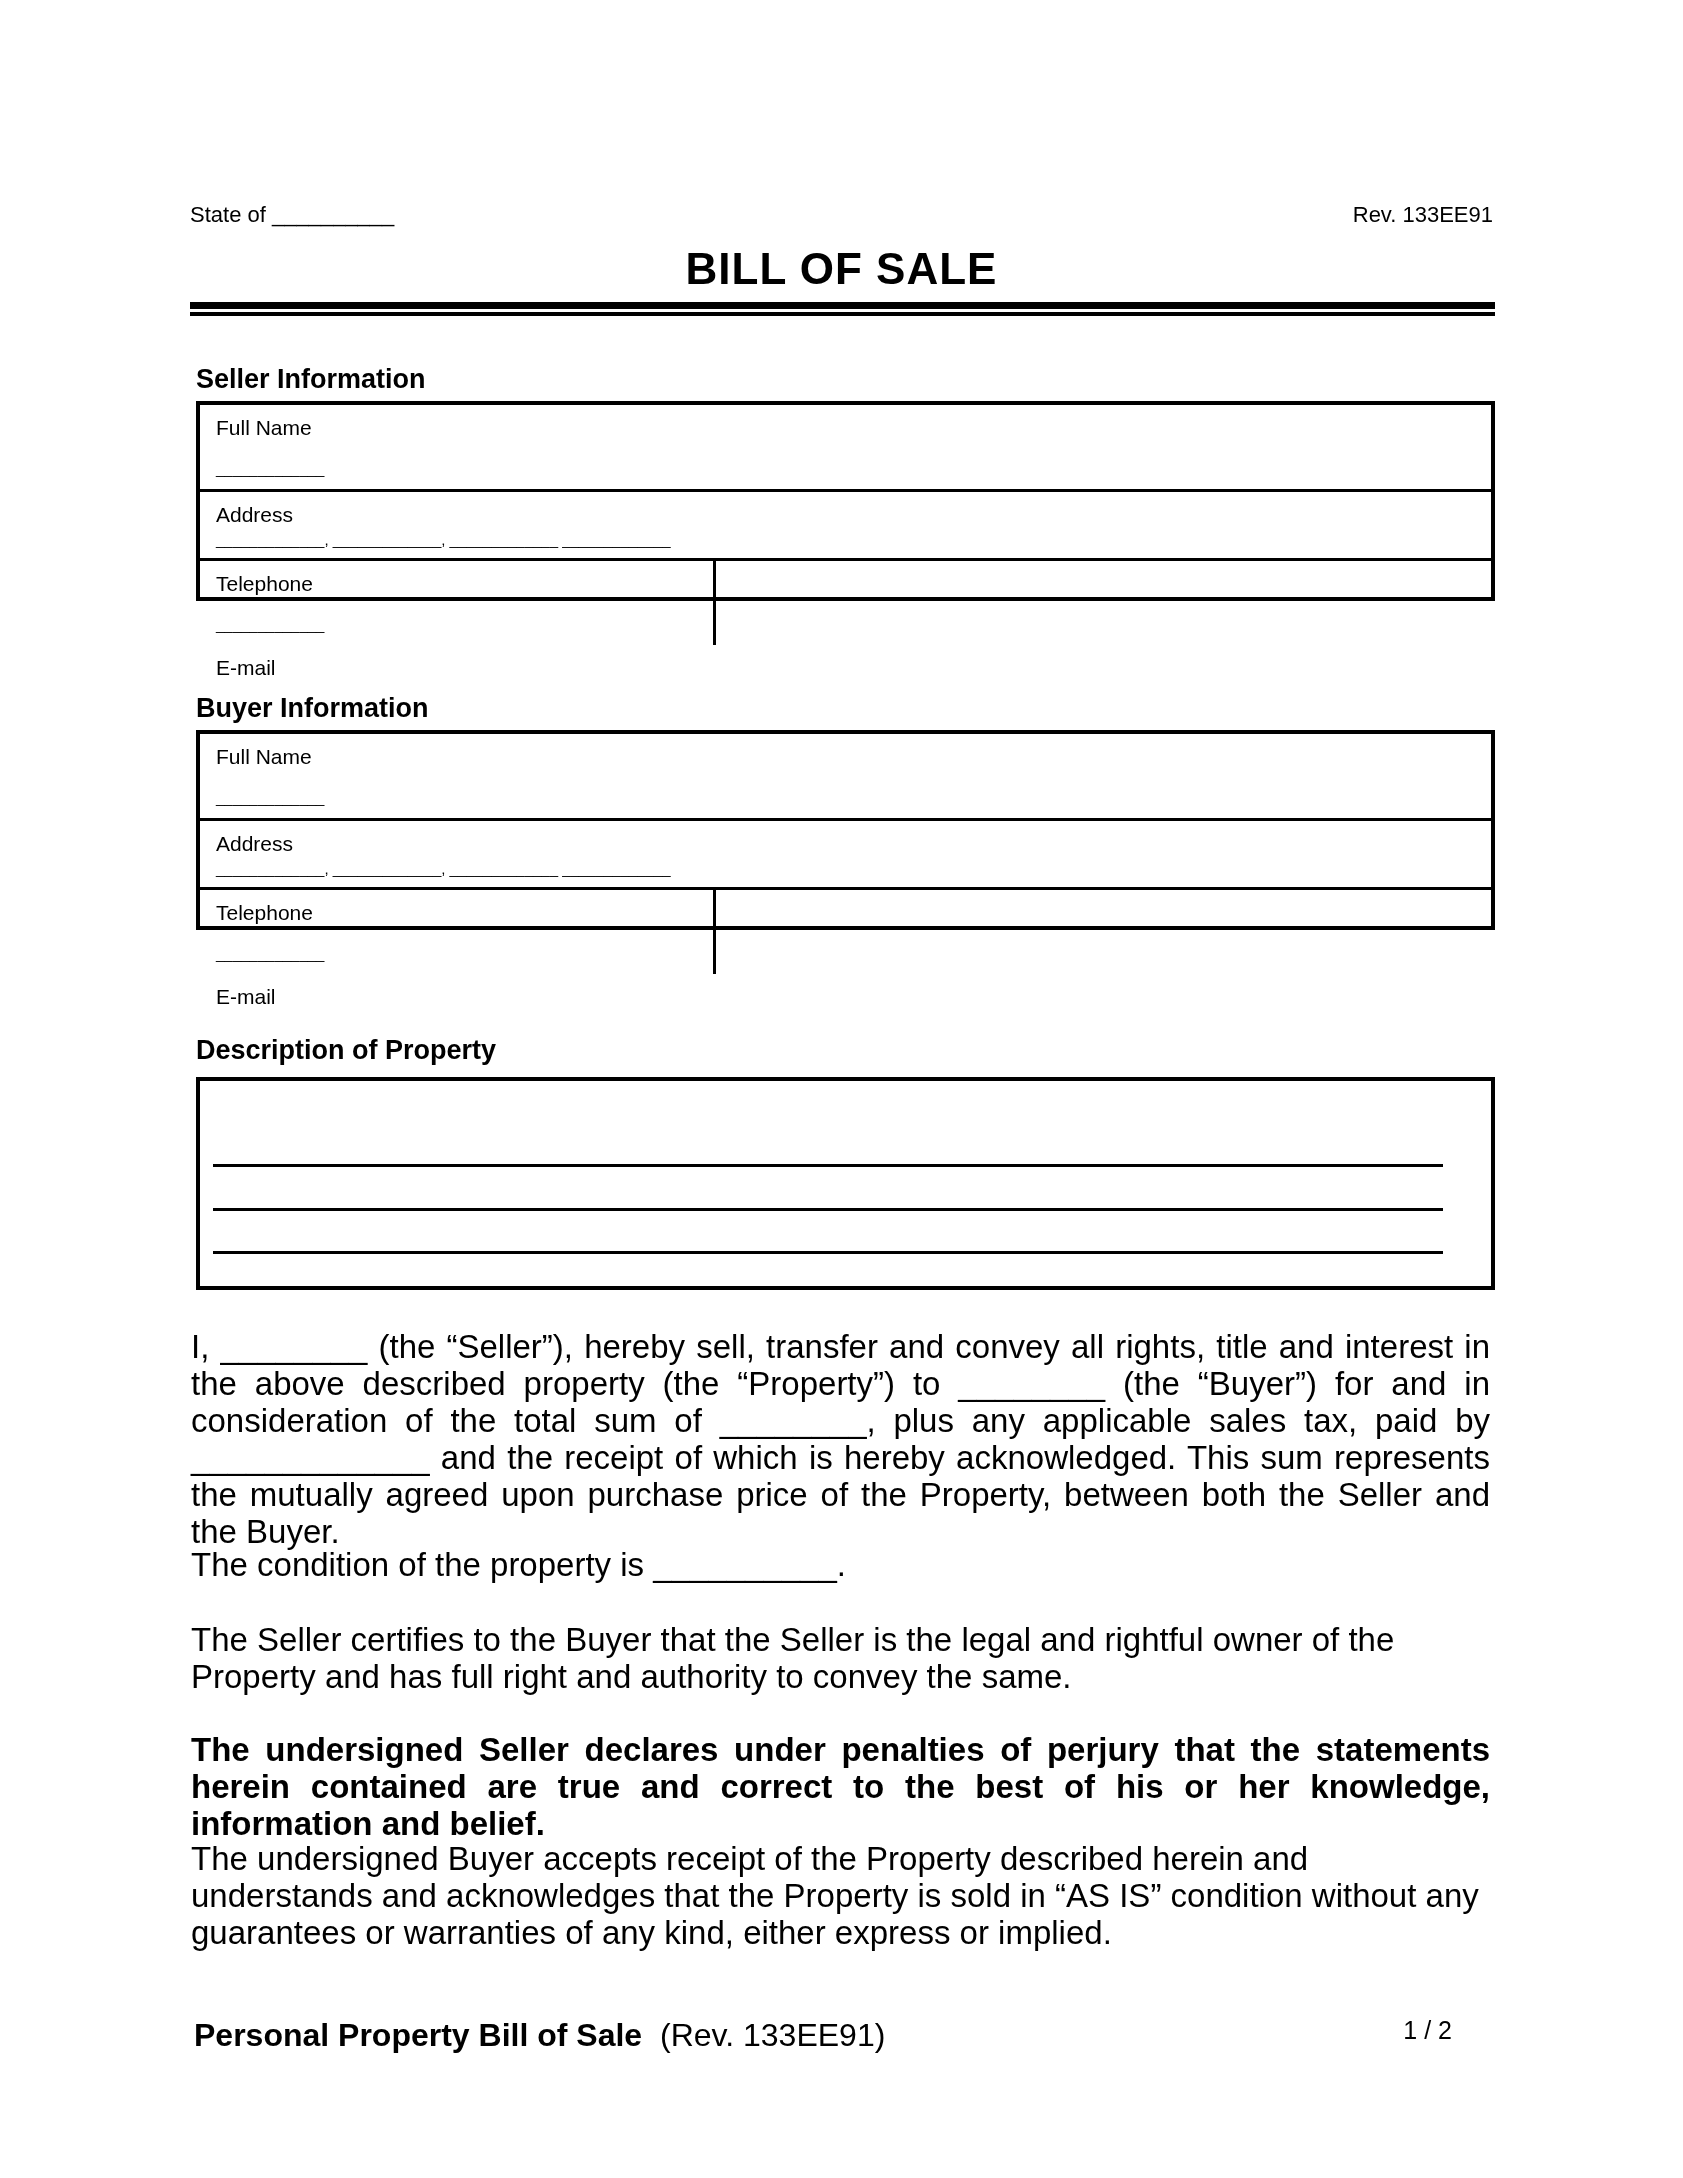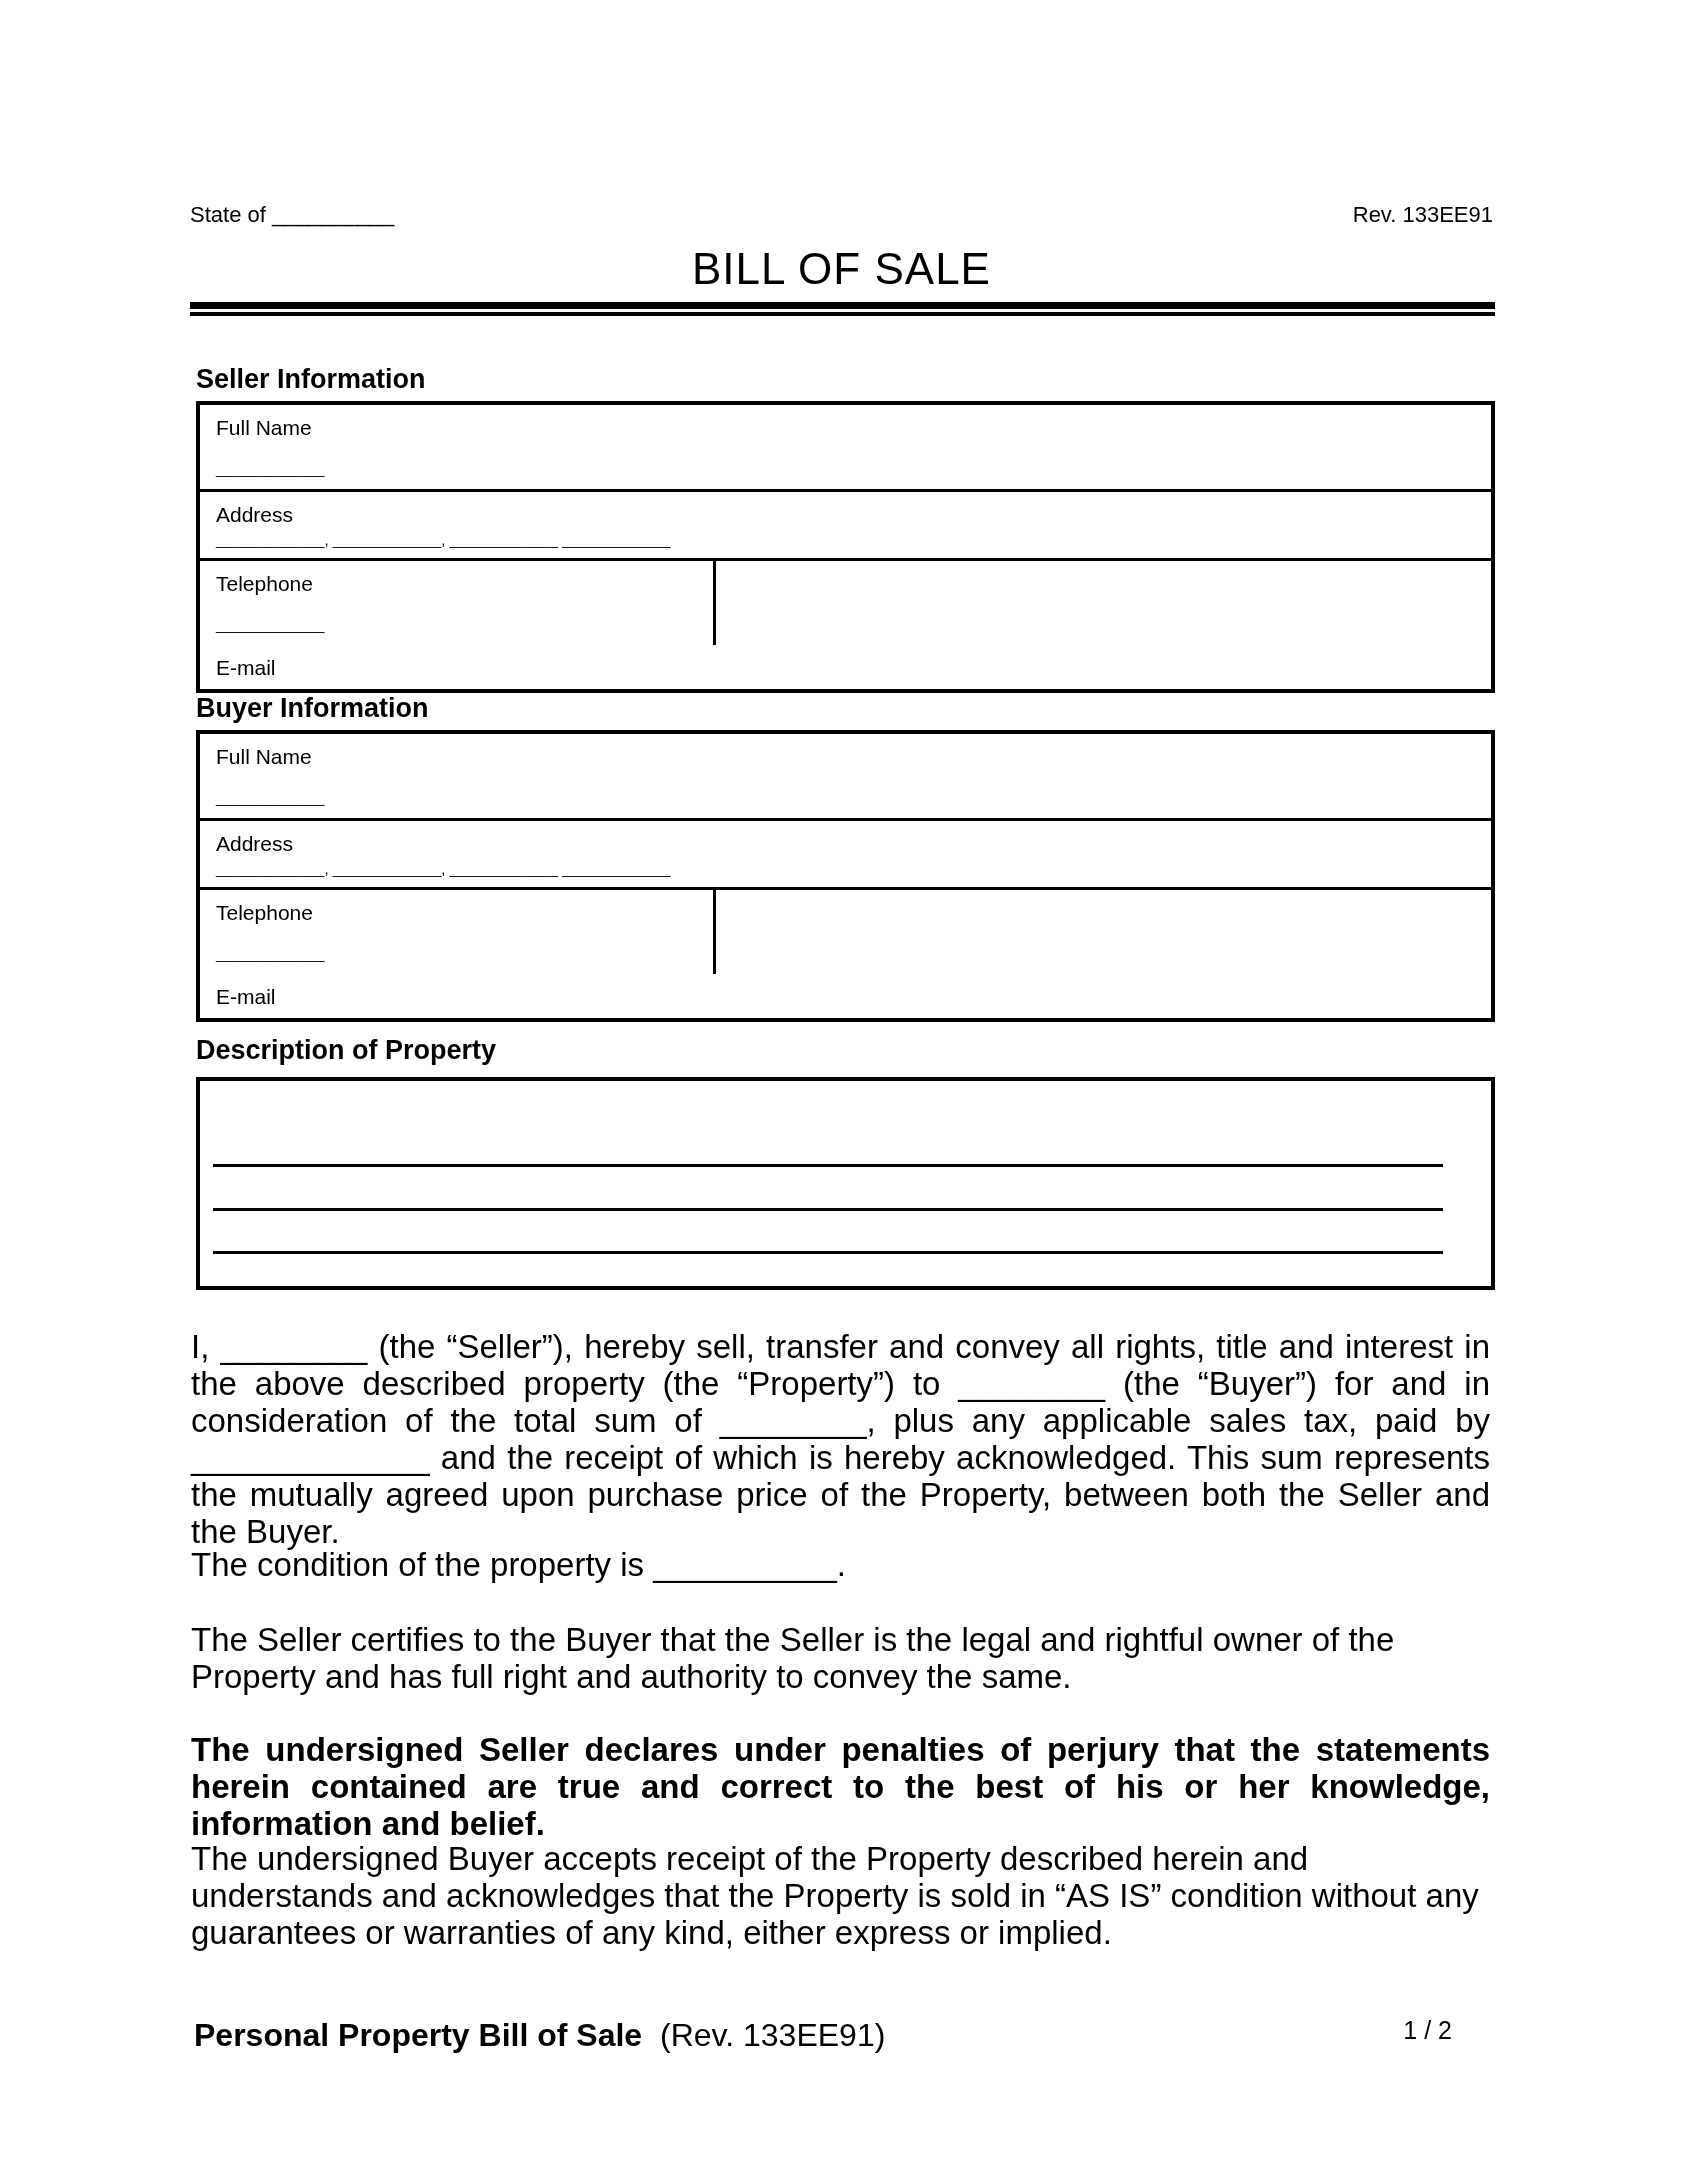--- a/index.html
+++ b/index.html
@@ -31,21 +31,21 @@
     font-size: 22px;
     white-space: nowrap;
   }
   .doc-title {
     position: absolute;
     left: 0;
     right: 0;
     top: 244px;
     text-align: center;
     font-size: 44px;
-    font-weight: normal;
+    font-weight: bold;
     letter-spacing: 1px;
   }
   .title-rule {
     position: absolute;
     left: 190px;
     top: 302px;
     width: 1305px;
     height: 3px;
     border-top: 7px solid #000;
     border-bottom: 4px solid #000;
@@ -59,21 +59,21 @@
     white-space: nowrap;
   }
   .h-seller { top: 364px; }
   .h-buyer  { top: 693px; }
   .h-desc   { top: 1035px; }
   
   .info-table {
     position: absolute;
     left: 196px;
     width: 1299px;
-    height: 292px;
+    height: 200px;
     border: 4px solid #000;
     box-sizing: border-box;
     background: #fff;
   }
   .t-seller { top: 401px; }
   .t-buyer  { top: 730px; }
   .t-row { box-sizing: border-box; }
   .row-name    { height: 87px; border-bottom: 3px solid #000; }
   .row-address { height: 69px; border-bottom: 3px solid #000; }
   .row-contact { height: 84px; display: flex; flex-direction: column; }

